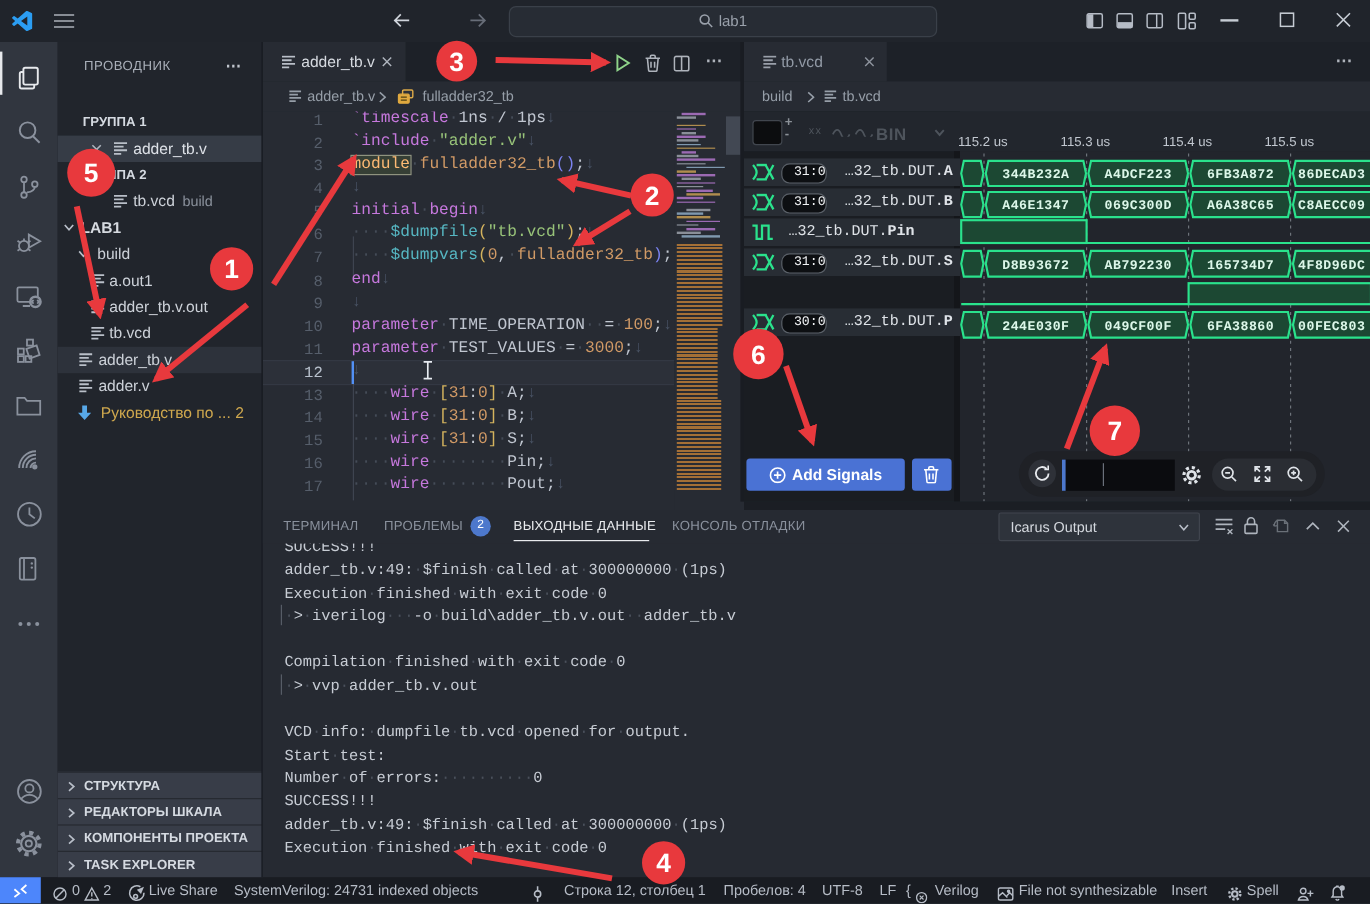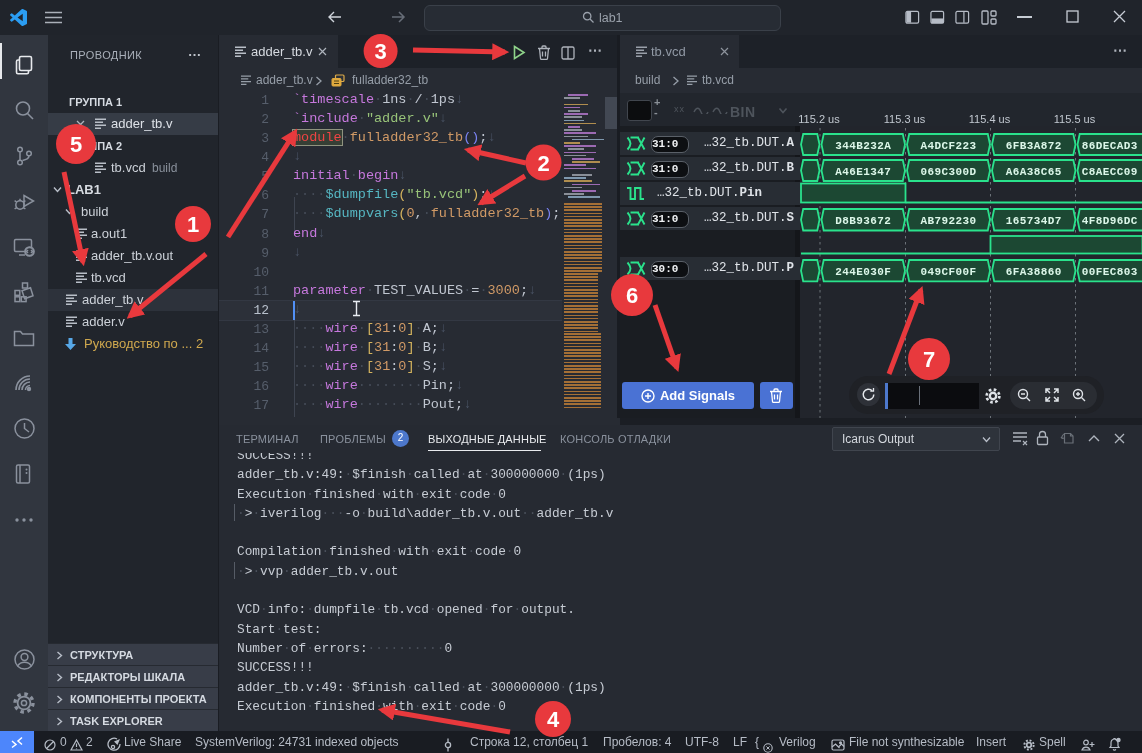--- a/index.html
+++ b/index.html
@@ -27,21 +27,21 @@
 .cl em{font-style:normal;color:#4a5466;}
 .k{color:#c678dd;}.s{color:#98c379;}.n{color:#d19a66;}.c{color:#56b6c2;}.o{color:#d19a66;}
 .pb{color:#7b83f2;}.pg{color:#d4b35e;}.w{color:#c0c6d0;}
 #minimap{left:562px;top:94px;width:43px;height:320px;}
 
 #tabbar2{left:620px;top:35px;width:522px;height:33px;background:#1d2128;}
 #tab2{left:620px;top:35px;width:119px;height:33px;background:#272b33;color:#9199a5;font-size:13px;line-height:33px;}
 #crumb2{left:620px;top:68px;width:522px;height:25px;background:#272b33;color:#969ea8;font-size:12px;line-height:25px;}
 #wavepanel{left:620px;top:93px;width:522px;height:325px;background:#22262d;}
 .namecell{position:absolute;left:0;width:180px;height:23px;background:#282d34;}
-.bitbox{position:absolute;left:31px;top:3.5px;width:36px;height:15px;background:#0d0f12;border:1.5px solid #5a6068;border-radius:7px;color:#f0f2f4;font-weight:bold;font-size:11px;text-align:left;line-height:15px;font-family:"Liberation Mono",monospace;}
+.bitbox{position:absolute;left:31px;top:3.5px;width:36px;height:15px;background:#0d0f12;border:1.5px solid #5a6068;border-radius:7px;color:#f0f2f4;font-weight:normal;font-size:11px;text-align:right;line-height:15px;font-family:"Liberation Mono",monospace;}
 .signame{position:absolute;right:6px;top:4px;font-family:"Liberation Mono",monospace;font-size:12.5px;color:#dfe3e8;}
 
 #panel{left:219px;top:425px;width:923px;height:306px;background:#262a32;}
 .ptab{position:absolute;top:0;height:28px;line-height:28px;font-size:11px;color:#8a919d;letter-spacing:.2px;}
 #output{position:absolute;left:18px;top:24px;font-family:"Liberation Mono",monospace;font-size:12.8px;line-height:19px;color:#c7ccd4;white-space:pre;}
 #output u{text-decoration:none;color:#4a505b;}
 
 #statusbar{left:0;top:731px;width:1142px;height:22px;background:#191c22;color:#b6bcc6;font-size:12px;}
 .sbi{position:absolute;top:1px;height:20px;line-height:20px;white-space:nowrap;}
 
@@ -357,34 +357,35 @@
 </div>
 <div class="abs" id="code">
   <div class="abs" style="left:75px;top:104px;width:1px;height:38px;background:#3e4450"></div>
   <div class="abs" style="left:75px;top:227px;width:1px;height:97px;background:#3e4450"></div>
   <div class="abs" style="left:0;top:207px;width:343px;height:19px;background:rgba(140,150,175,.05);border-top:1px solid rgba(120,130,155,.1);border-bottom:1px solid rgba(120,130,155,.1)"></div>
   <div class="ln" style="top:0">1</div>
     <div class="cl" style="top:-1px"><span class="k">`timescale</span><u>·</u><span class="w">1ns</span><u>·</u><span class="w">/</span><u>·</u><span class="w">1ps</span><em>↓</em></div>
   <div class="ln" style="top:19.1px">2</div>
     <div class="cl" style="top:18.1px"><span class="k">`include</span><u>·</u><span class="s">"adder.v"</span><em>↓</em></div>
   <div class="ln" style="top:38.1px">3</div>
-    <div class="cl" style="top:37.1px"><span style="color:#ef4444;background:rgba(95,115,60,.28);outline:1px solid #8f937f">module</span><u>·</u><span class="o">fulladder32_tb</span><span class="pb">()</span><span class="w">;</span><em>↓</em></div>
+    <div class="cl" style="top:37.1px"><span style="color:#fdba74;background:rgba(95,115,60,.28);outline:1px solid #8f937f">module</span><u>·</u><span class="o">fulladder32_tb</span><span class="pb">()</span><span class="w">;</span><em>↓</em></div>
   <div class="ln" style="top:57.2px">4</div>
     <div class="cl" style="top:56.2px"><em>↓</em></div>
   <div class="ln" style="top:76.3px">5</div>
     <div class="cl" style="top:75.3px"><span class="k">initial</span><u>·</u><span class="k">begin</span><em>↓</em></div>
   <div class="ln" style="top:95.4px">6</div>
     <div class="cl" style="top:94.4px"><u>····</u><span class="c">$dumpfile</span><span class="pg">(</span><span class="s">"tb.vcd"</span><span class="pg">)</span><span class="w">;</span><em>↓</em></div>
   <div class="ln" style="top:114.4px">7</div>
     <div class="cl" style="top:113.4px"><u>····</u><span class="c">$dumpvars</span><span class="pg">(</span><span class="n">0</span><span class="w">,</span><u>·</u><span class="o">fulladder32_tb</span><span class="pb">)</span><span class="w">;</span><em>↓</em></div>
   <div class="ln" style="top:133.5px">8</div>
     <div class="cl" style="top:132.5px"><span class="k">end</span><em>↓</em></div>
   <div class="ln" style="top:152.6px">9</div>
     <div class="cl" style="top:151.6px"><em>↓</em></div>
   <div class="ln" style="top:171.6px">10</div>
+    <div class="cl" style="top:170.6px"><span class="k">parameter</span><u>·</u><span class="w">TIME_OPERATION</span><u>··</u><span class="w">=</span><u>·</u><span class="n">100</span><span class="w">;</span><em>↓</em></div>
   <div class="ln" style="top:190.7px">11</div>
     <div class="cl" style="top:189.7px"><span class="k">parameter</span><u>·</u><span class="w">TEST_VALUES</span><u>·</u><span class="w">=</span><u>·</u><span class="n">3000</span><span class="w">;</span><em>↓</em></div>
   <div class="ln" style="top:209.8px;color:#b8c0cc">12</div>
     <div class="cl" style="top:208.8px"><em>↓</em></div>
   <div class="abs" style="left:74px;top:208px;width:2px;height:19px;background:#5290f5"></div>
   <svg class="abs" style="left:133px;top:207px" width="9" height="17" viewBox="0 0 9 17">
       <g stroke="#e8ecf2" stroke-width="1.4" fill="none">
         <path d="M1 1.5h7M1 15.5h7M4.5 1.5v14"></path>
       </g>
     </svg>

